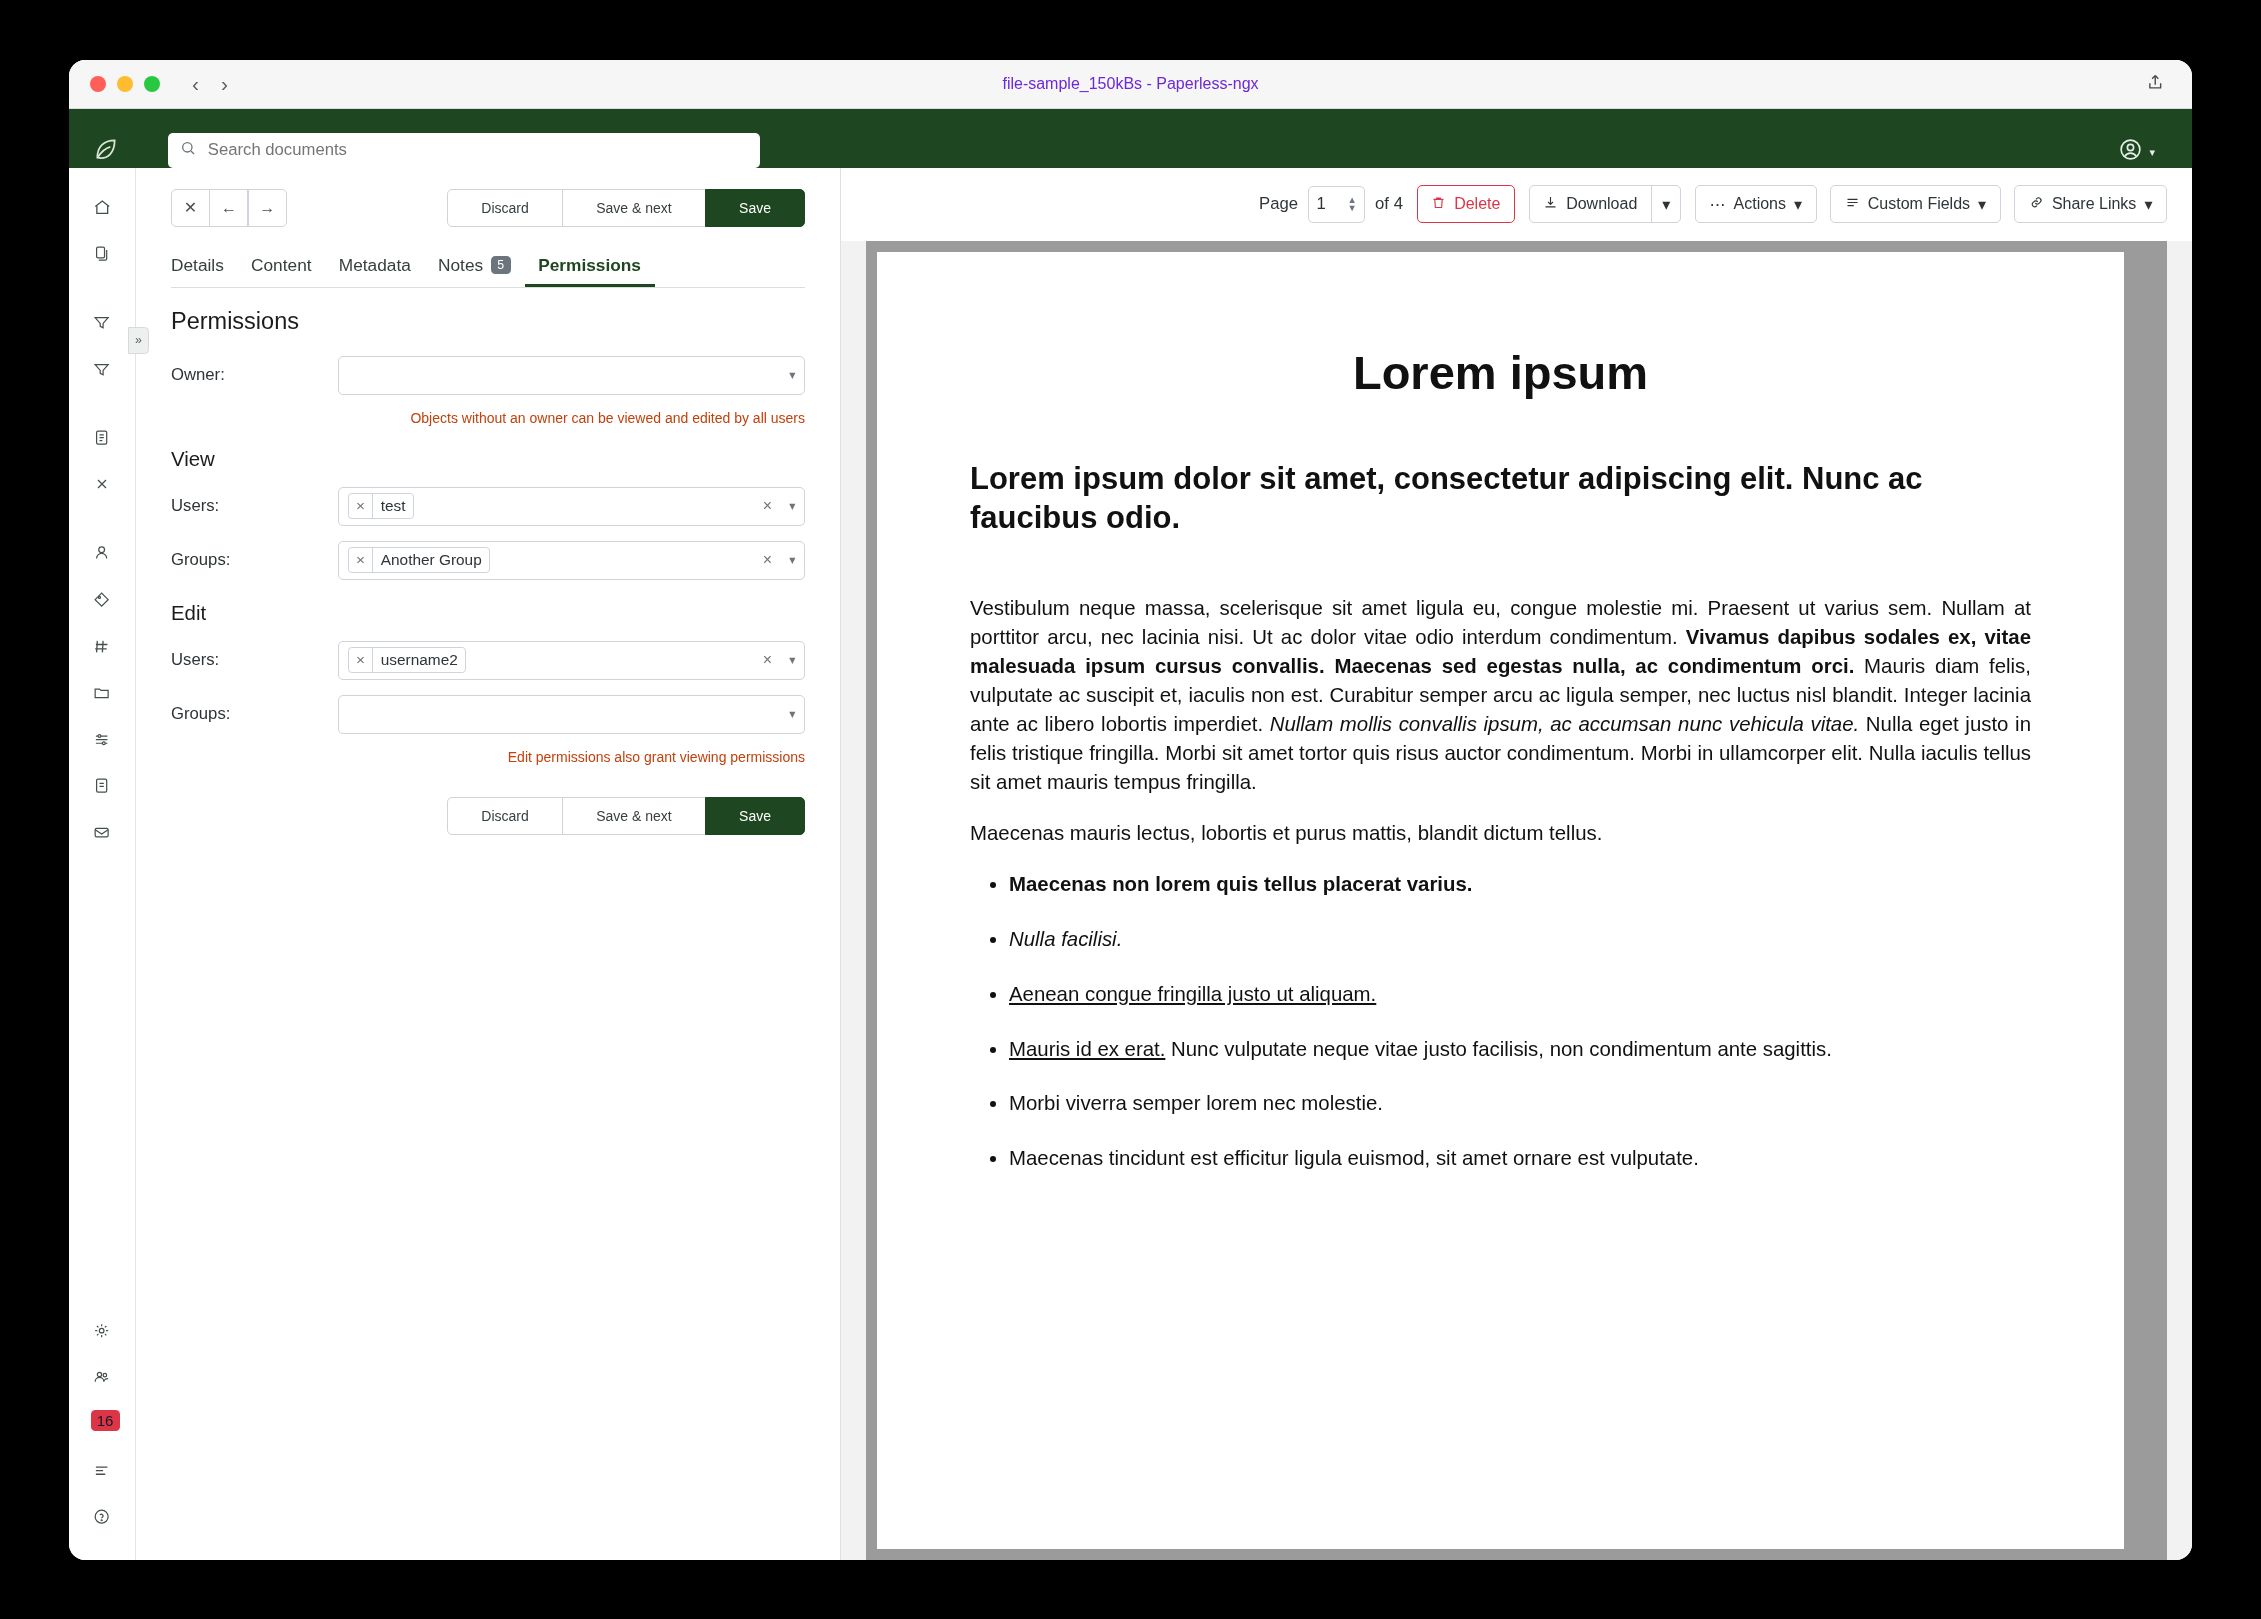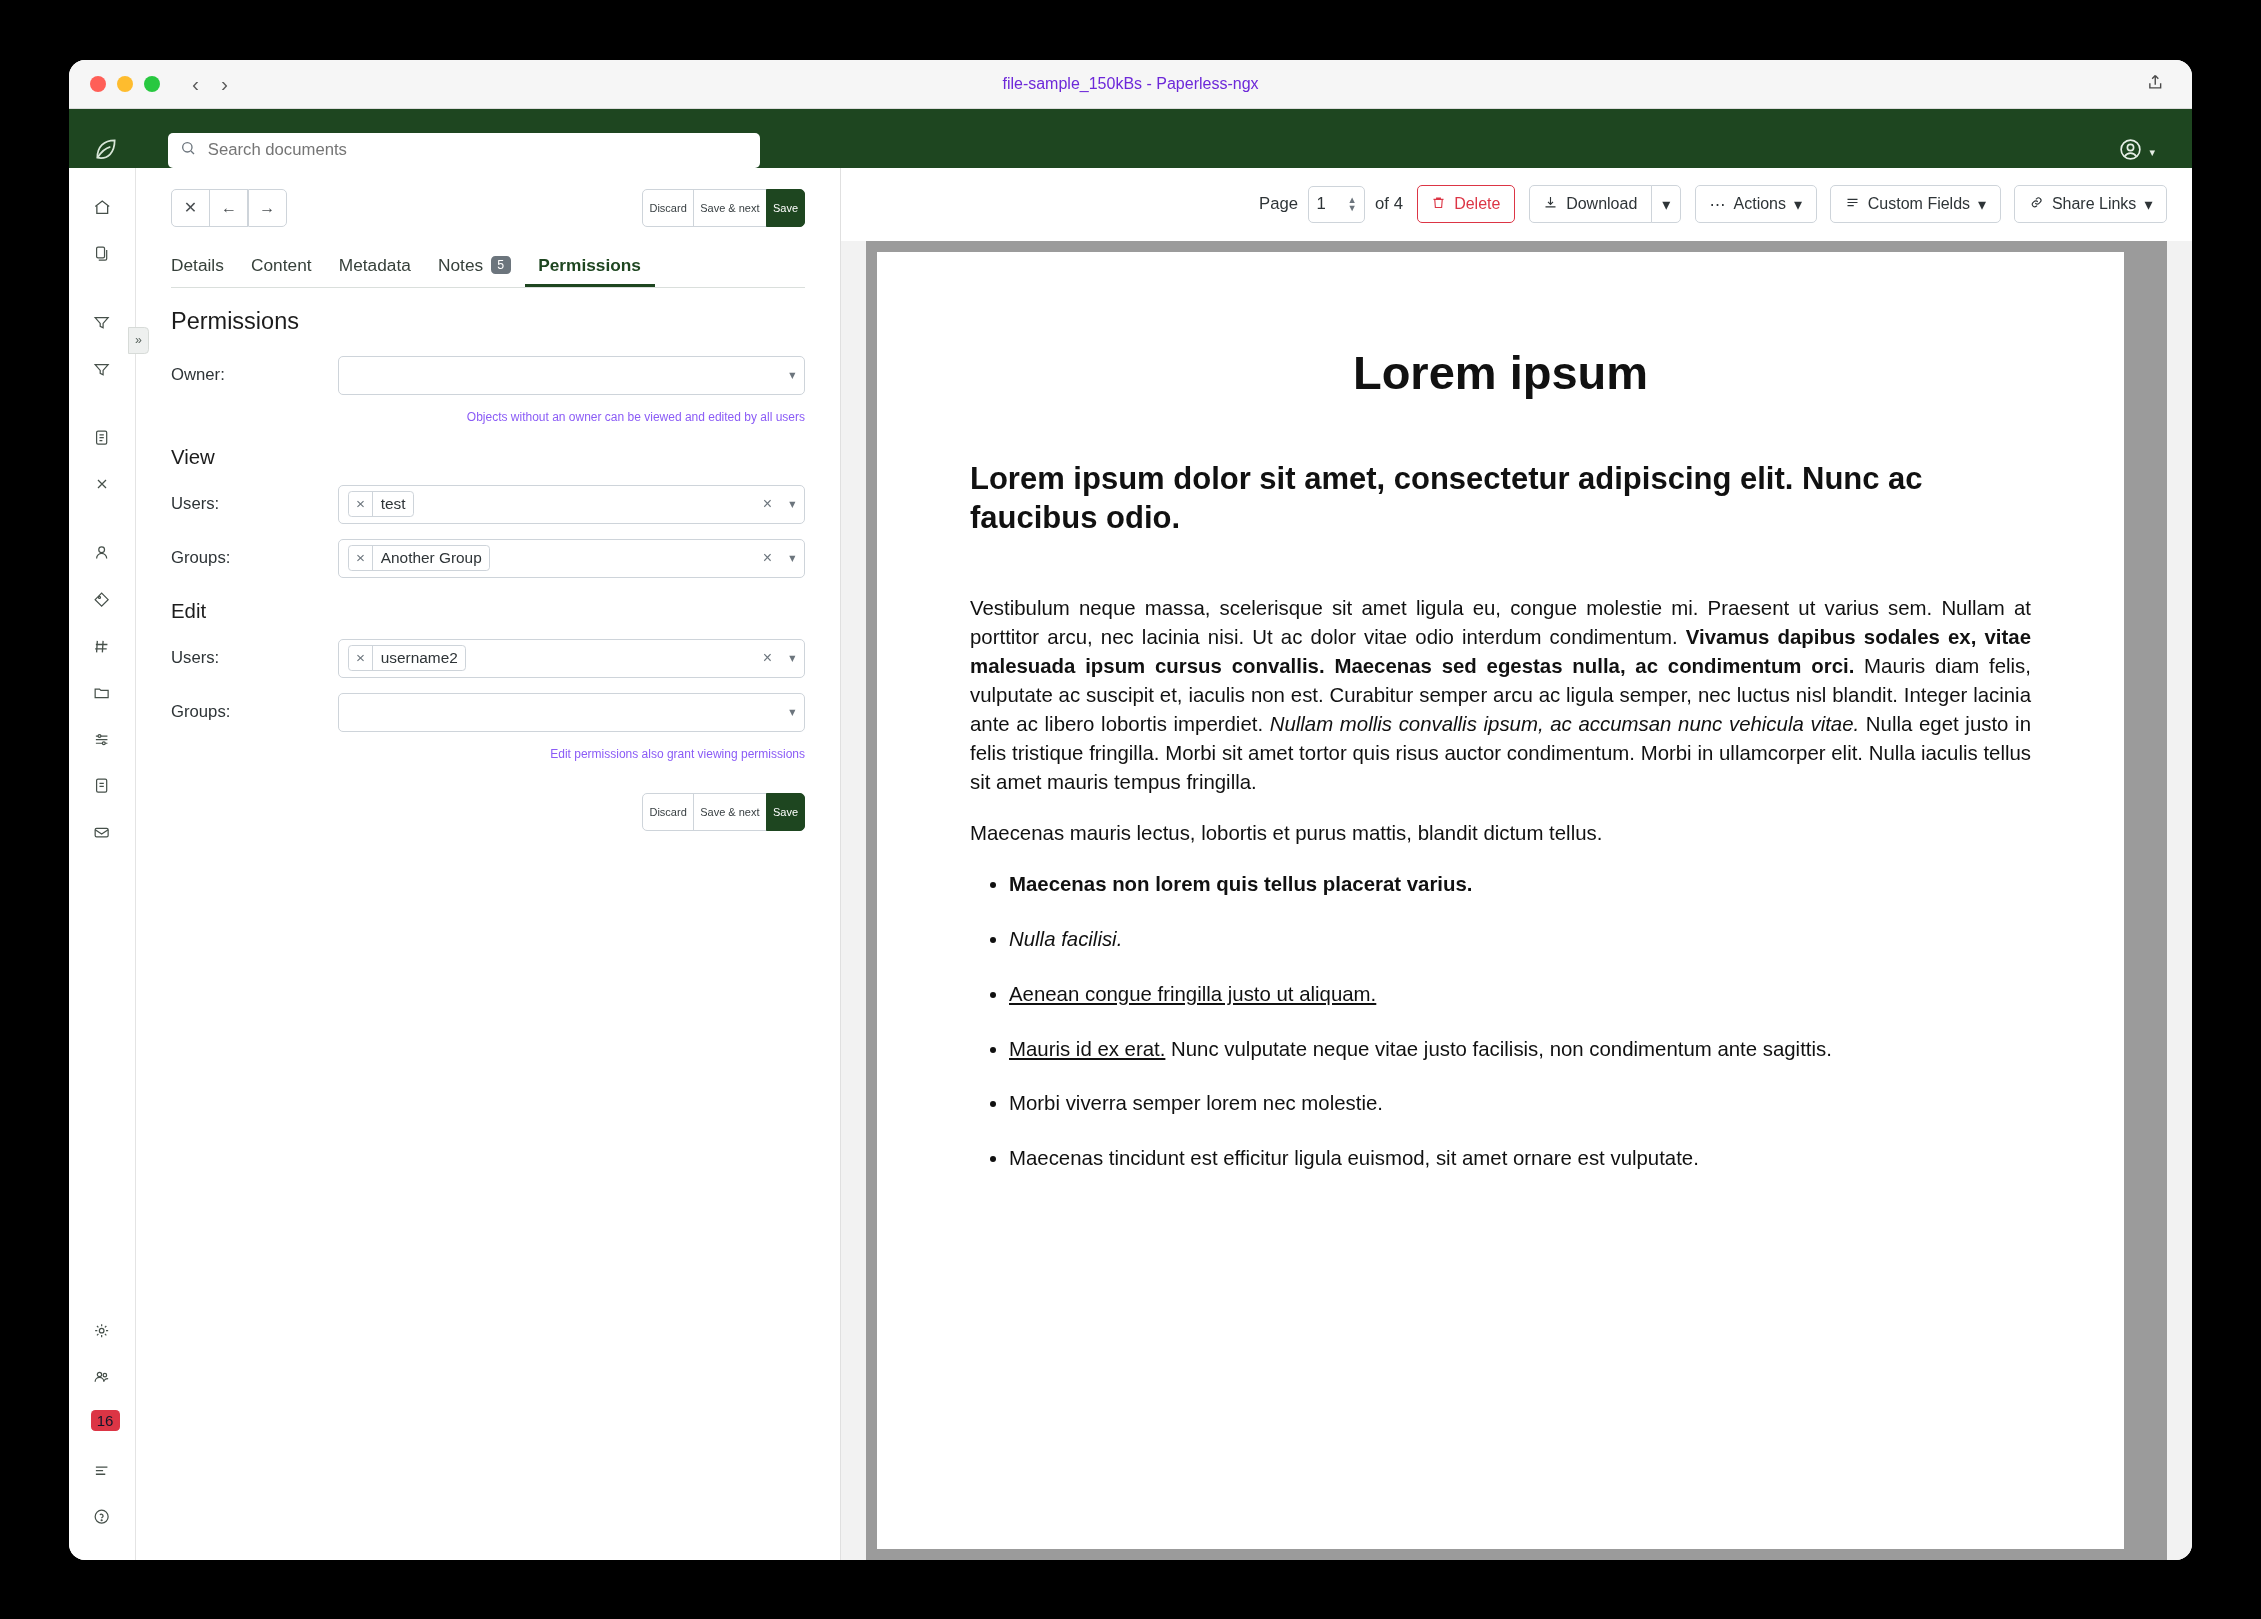--- a/index.html
+++ b/index.html
@@ -119,23 +119,23 @@
     width: 39px; height: 38px;
     border: 0.6px solid #ced4da; background: #fff;
     color: #4a4f52; font-size: 16px;
     display: flex; align-items: center; justify-content: center;
     margin-left: -0.6px;
   }
   .sq-btn:first-child { margin-left: 0; border-radius: 5px 0 0 5px; }
   .sq-btn:last-child { border-radius: 0 5px 5px 0; }
   .savegroup { display: inline-flex; }
   .sg-btn {
-    height: 38px; padding: 0 6px;
+    height: 38px; padding: 0 33px;
     border: 0.6px solid #ced4da; background: #fff;
-    font-size: 11px; color: #394043;
+    font-size: 14px; color: #394043;
     display: flex; align-items: center;
     margin-left: -0.6px;
   }
   .sg-btn:first-child { border-radius: 5px 0 0 5px; }
   .sg-btn.primary {
     background: #1e4620; border-color: #1e4620; color: #fff;
     border-radius: 0 5px 5px 0; font-weight: 500;
   }
   
   .tabs { display: flex; gap: 0; border-bottom: 0.6px solid #dadfdc; margin-bottom: 20px; }
@@ -175,21 +175,21 @@
     background: #fff;
   }
   .chip .x {
     padding: 0 7.4px; color: #6c757d; font-size: 15.4px;
     border-right: 0.6px solid #ced4da; margin-right: 7.4px;
     height: 100%; display: flex; align-items: center;
   }
   .select .clear { margin-left: auto; color: #6c757d; font-size: 16px; }
   .select .arrow { color: #6c757d; font-size: 12.3px; margin-left: 8.6px; }
   .helper {
-    font-size: 12px; color: #8b5cf6;
+    font-size: 14px; color: #c2410c;
     text-align: right; margin: 3.7px 0 0 0;
   }
   .bottom-actions { display: flex; justify-content: flex-end; margin-top: 32px; }
   
   .rightpane { flex: 1; background: #f2f2f2; border-left: 0.6px solid #e0e0e0; display: flex; flex-direction: column; min-width: 0; }
   .toolbar {
     height: 73px; flex: 0 0 73px;
     display: flex; align-items: center; justify-content: flex-end;
     gap: 13.6px; padding: 0 25px;
     background: #fff;

